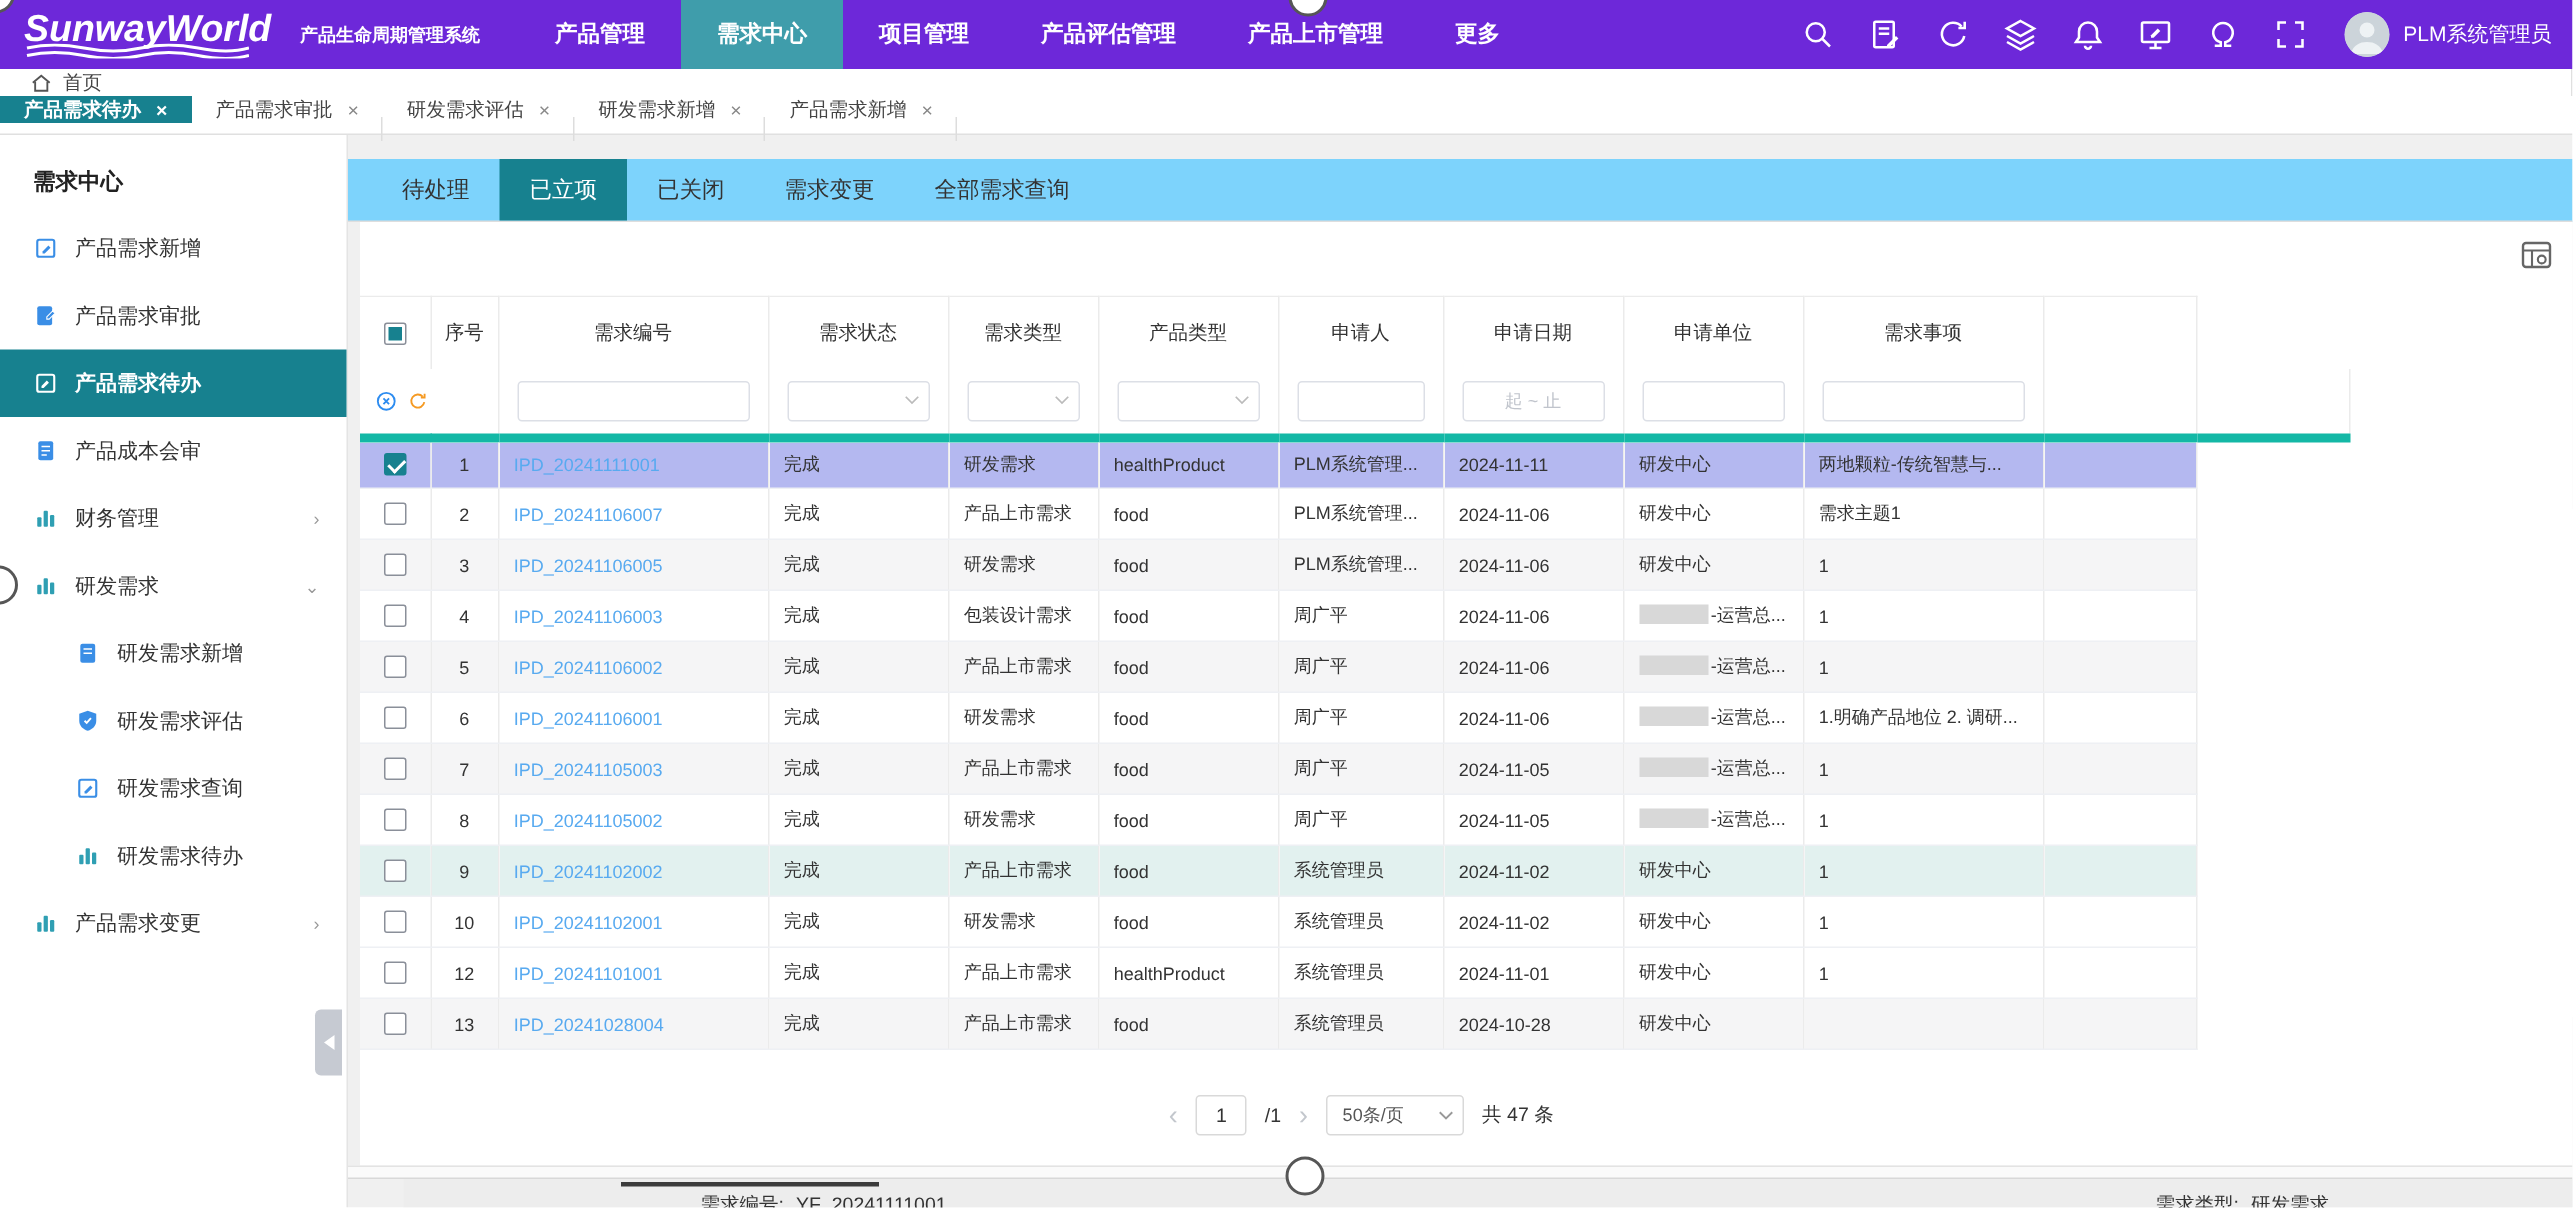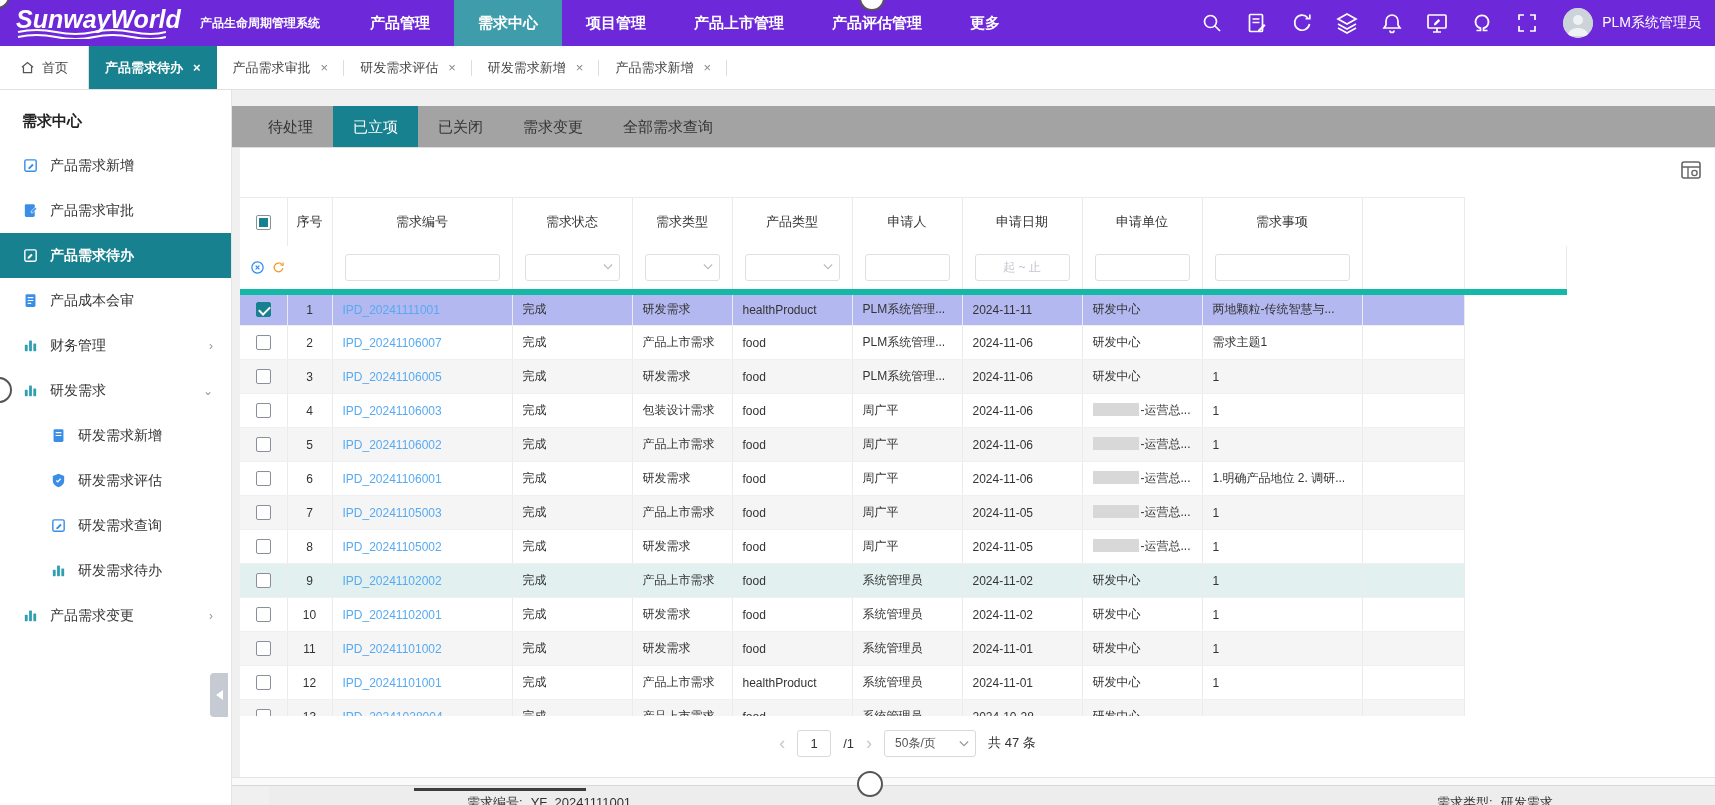--- a/index.html
+++ b/index.html
@@ -19,21 +19,21 @@
   .nav-item.active { background:#3f9dab; }
   .nav-right { margin-left:auto; display:flex; align-items:center; margin-right:14px; }
   .nav-ic { width:24px; height:24px; margin-left:21px; cursor:pointer; }
   .nav-ic svg { width:100%; height:100%; }
   .avatar { width:30px; height:30px; border-radius:50%; background:#d7dde2;
     margin-left:24px; overflow:hidden; flex:0 0 auto; }
   .nav-user { font-size:14px; margin-left:9px; white-space:nowrap; }
 
   
   .tabbar { position:absolute; left:0; top:46px; width:1715px; height:44px;
-    background:#fff; border-bottom:1px solid #e0e0e0; display:flex; align-items:stretch; z-index:15; }
+    background:#fff; border-bottom:1px solid #e0e0e0; display:flex; align-items:stretch; z-index:15;flex-direction:column; }
   .wtab { display:flex; align-items:center; padding:0 16px; font-size:13px; color:#444;
     cursor:pointer; position:relative; white-space:nowrap; }
   .wtab .sep { position:absolute; right:0; top:14px; height:16px; width:1px; background:#ddd; }
   .wtab.home { border-right:1px solid #e0e0e0; padding:0 20px; }
   .wtab.home svg { width:15px; height:15px; margin-right:7px; }
   .wtab.active { background:#17818f; color:#fff; font-weight:bold; }
   .wtab .close { margin-left:10px; font-size:13px; color:#888; }
   .wtab.active .close { color:#fff; }
 
   
@@ -50,21 +50,21 @@
   .sb-collapse { position:absolute; left:210px; top:673px; width:18px; height:44px;
     background:#c6cad2; border-radius:4px 0 0 4px; cursor:pointer; z-index:12;
     display:flex; align-items:center; justify-content:center; }
   .sb-collapse .tri { width:0; height:0; border-top:5px solid transparent;
     border-bottom:5px solid transparent; border-right:7px solid #fff; }
 
   
   .main-bg { position:absolute; left:232px; top:90px; width:1483px; height:715px;
     background:#f0f0f0; }
   .vtabs { position:absolute; left:232px; top:106px; width:1483px; height:42px;
-    background:#a3a3a3; border-bottom:1px solid #dedede; display:flex; align-items:stretch;
+    background:#7dd3fc; border-bottom:1px solid #dedede; display:flex; align-items:stretch;
     padding-left:16px; }
   .vtab { padding:0 20px; line-height:42px; font-size:15px; color:#333; cursor:pointer; white-space:nowrap; }
   .vtab.active { background:#17818f; color:#fff; }
   .vtabs-chev { position:absolute; right:13px; top:10px; width:22px; height:22px; cursor:pointer; }
 
   .panel { position:absolute; left:240px; top:148px; width:1475px; height:629px; background:#fff; }
   .panel-settings { position:absolute; right:12px; top:10px; width:24px; height:24px; cursor:pointer; }
 
   
   .tbl-clip { position:absolute; left:0; top:49px; width:1328px; height:519px; overflow:hidden; }
@@ -134,22 +134,22 @@
     <svg width="150" height="10" viewBox="0 0 150 10">
       <path d="M2 3 Q 20 -1 40 3 T 78 3 T 116 3 T 150 3" fill="none" stroke="#fff" stroke-width="2"></path>
       <path d="M2 8 Q 20 4 40 8 T 78 8 T 116 8 T 150 8" fill="none" stroke="#fff" stroke-width="2"></path>
     </svg>
   </div>
   <div class="sys-title">产品生命周期管理系统</div>
   <div class="nav-menu" id="nav-menu">
       <div class="nav-item">产品管理</div>
       <div class="nav-item active">需求中心</div>
       <div class="nav-item">项目管理</div>
+      <div class="nav-item">产品评估管理</div>
       <div class="nav-item">产品上市管理</div>
-      <div class="nav-item">产品评估管理</div>
       <div class="nav-item">更多</div>
     </div>
   <div class="nav-right">
     <span id="nav-icons" style="display:flex">
         <span class="nav-ic"><svg viewBox="0 0 24 24">
             <circle cx="10.5" cy="10.5" r="6" fill="none" stroke="#fff" stroke-width="1.7"></circle>
             <path d="M15 15l5 5" fill="none" stroke="#fff" stroke-width="1.7"></path>
           </svg></span>
         <span class="nav-ic"><svg viewBox="0 0 24 24">
             <rect x="4.5" y="3.5" width="13" height="17" rx="1" fill="none" stroke="#fff" stroke-width="1.7"></rect>
@@ -548,33 +548,20 @@
             <td><a class="lnk">IPD_20241102001</a></td>
             <td>完成</td>
             <td>研发需求</td>
             <td>food</td>
             <td>系统管理员</td>
             <td>2024-11-02</td>
             <td>研发中心</td>
             <td>1</td>
             <td></td>
           </tr>
-          <tr class="stripe">
-            <td class="ctr"><span class="cbx"></span></td>
-            <td class="ctr">11</td>
-            <td><a class="lnk">IPD_20241101002</a></td>
-            <td>完成</td>
-            <td>研发需求</td>
-            <td>food</td>
-            <td>系统管理员</td>
-            <td>2024-11-01</td>
-            <td>研发中心</td>
-            <td>1</td>
-            <td></td>
-          </tr>
           <tr>
             <td class="ctr"><span class="cbx"></span></td>
             <td class="ctr">12</td>
             <td><a class="lnk">IPD_20241101001</a></td>
             <td>完成</td>
             <td>产品上市需求</td>
             <td>healthProduct</td>
             <td>系统管理员</td>
             <td>2024-11-01</td>
             <td>研发中心</td>

